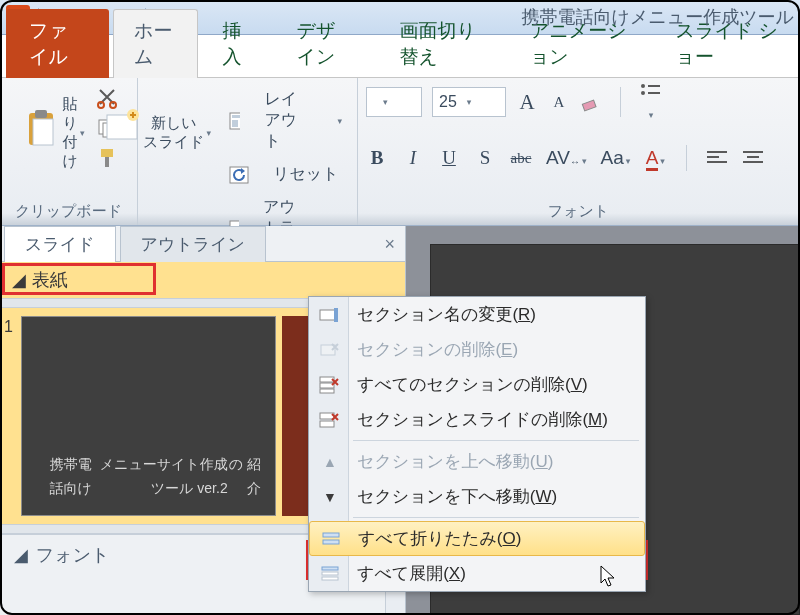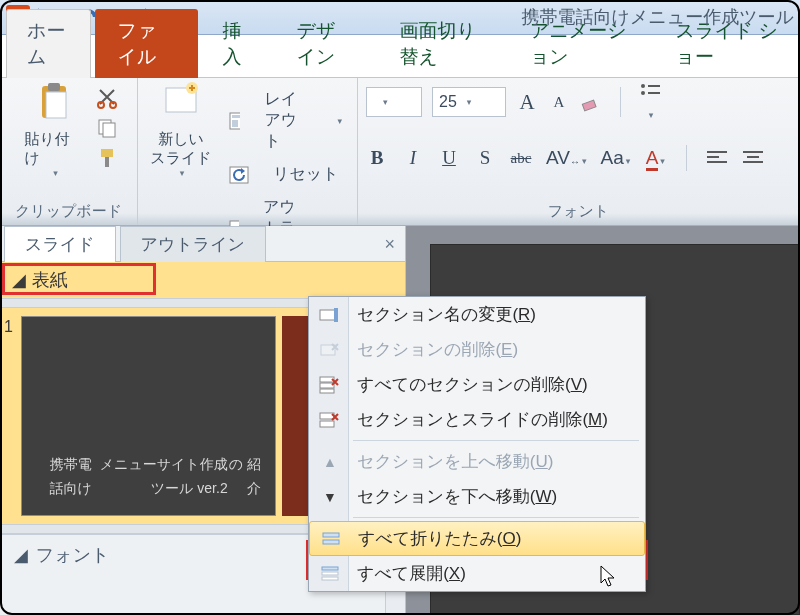--- a/index.html
+++ b/index.html
@@ -16,21 +16,21 @@
   .tabs{height:43px;background:#fff;display:flex;align-items:flex-end;border-bottom:1px solid #c6c6c6;padding-left:6px;gap:4px}
   .tab{padding:8px 20px;font-size:19px;color:#14532d;border:1px solid transparent;border-bottom:none;margin-bottom:-1px;border-radius:3px 3px 0 0;cursor:pointer}
   .tab.file{background:#c4461b;color:#fff;padding:8px 22px}
   .tab.active{background:#f2f2f2;border-color:#c6c6c6;color:#4a5b6e}
 
   .ribbon{height:148px;background:linear-gradient(#f5f6f8,#e9edf2 92%,#c9d1da);display:flex;border-bottom:1px solid #9fb2c9}
   .group{border-right:1px solid #c6cfd9;display:flex;flex-direction:column;align-items:center;padding:5px 8px 2px;justify-content:space-between}
   .group-label{font-size:15px;color:#57697d;padding:2px 0}
   .group-body{display:flex;align-items:flex-start;gap:6px;flex:1}
 
-  .big-btn{display:flex;flex-direction:column;align-items:center;justify-content:flex-end;width:70px;height:100px;padding:4px;font-size:15px;color:#3a4b5e;border:1px solid transparent;border-radius:3px}
+  .big-btn{display:flex;flex-direction:row;align-items:center;justify-content:flex-end;width:70px;height:100px;padding:4px;font-size:15px;color:#3a4b5e;border:1px solid transparent;border-radius:3px}
   .big-btn .ico{width:42px;height:42px;margin-bottom:6px}
   .small-items{display:flex;flex-direction:column;gap:4px;padding-top:2px}
   .sm{display:flex;align-items:center;gap:24px;padding:3px 6px;font-size:16px;color:#3a4b5e;border:1px solid transparent;border-radius:3px}
   .drop{margin-left:2px;font-size:9px;color:#6b7b8c}
 
   .font-group{flex:1}
   .font-top{display:flex;align-items:center;gap:10px;height:38px}
   .combo{height:30px;border:1px solid #b8c3cf;background:#fff;display:flex;align-items:center;padding:0 6px;font-size:16px;color:#3a4b5e}
   .combo .drop{margin-left:10px}
   .font-btns{display:flex;align-items:center;gap:14px;margin-top:18px}
@@ -98,22 +98,22 @@
     </div>
     <span class="qat-sep"></span>
     <div class="qat-btn">
         <span class="drop">▾</span>
       </div>
   </div>
   <div class="win-title">携帯電話向けメニュー作成ツール</div>
 </div>
 
 <div class="tabs">
+  <div class="tab file">ファイル</div>
   <div class="tab active">ホーム</div>
-  <div class="tab file">ファイル</div>
   <div class="tab">挿入</div>
   <div class="tab">デザイン</div>
   <div class="tab">画面切り替え</div>
   <div class="tab">アニメーション</div>
   <div class="tab">スライド ショー</div>
 </div>
 
 <div class="ribbon">
   <div class="group" style="width:138px">
     <div class="group-body">

